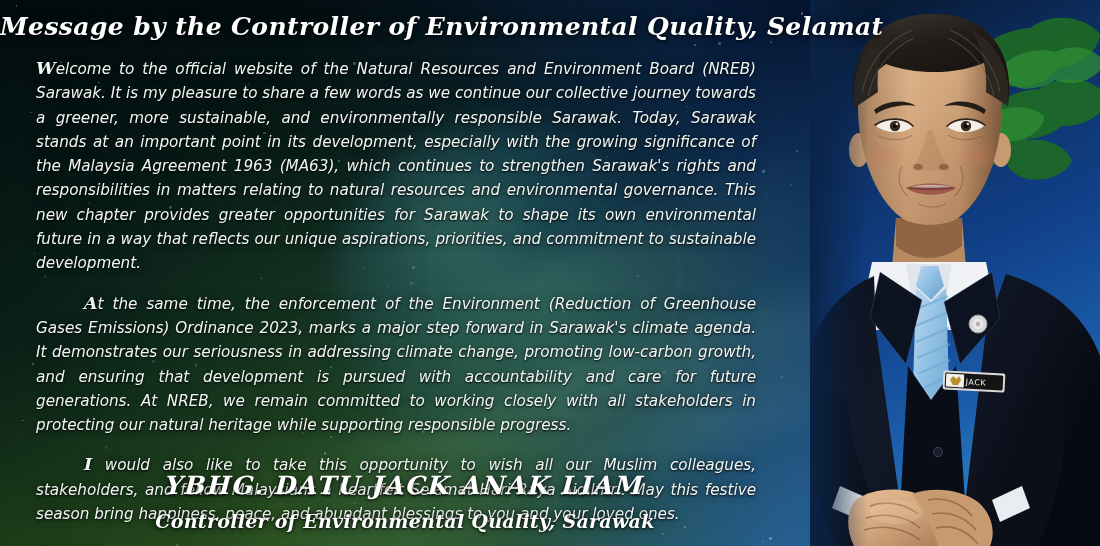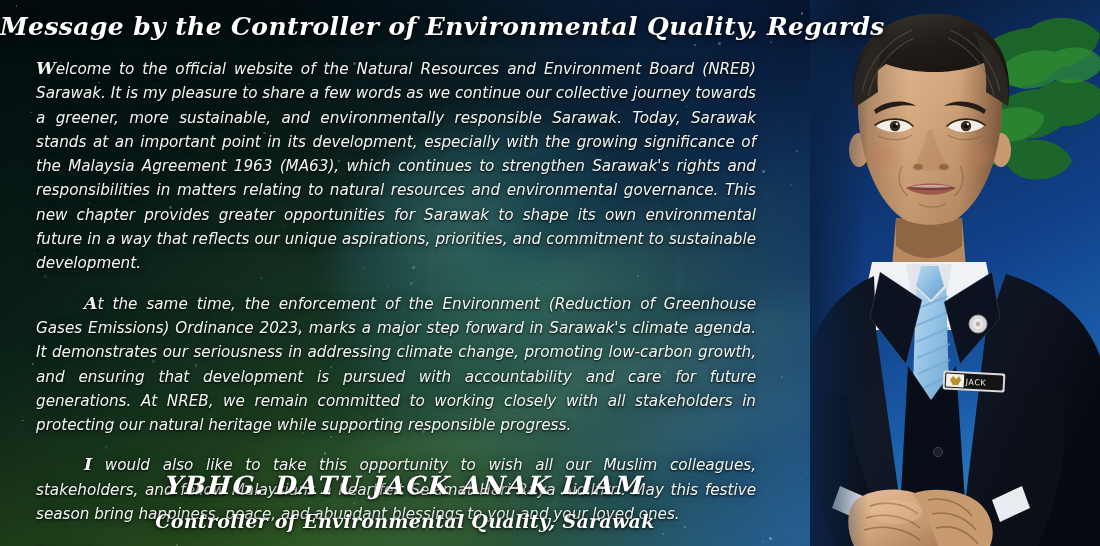--- a/index.html
+++ b/index.html
@@ -593,21 +593,21 @@
           <path d="M150 166 C156 178 152 190 144 196"></path>
           <path d="M108 204 C118 208 128 208 136 204"></path>
         </g>
       </g>
     </svg>
     <div class="portrait-blend"></div>
   </div>
 
   <div class="content">
 
-    <div class="title">Message by the Controller of Environmental Quality, Regards</div>
+    <div class="title">Message by the Controller of Environmental Quality, Selamat</div>
 
     <div class="body-col">
       <p>
         <span class="dropcap">W</span><span>elcome to the official website of the Natural Resources and Environment Board (NREB) Sarawak. It is my pleasure to share a few words as we continue our collective journey towards a greener, more sustainable, and environmentally responsible Sarawak. Today, Sarawak stands at an important point in its development, especially with the growing significance of the Malaysia Agreement 1963 (MA63), which continues to strengthen Sarawak's rights and responsibilities in matters relating to natural resources and environmental governance. This new chapter provides greater opportunities for Sarawak to shape its own environmental future in a way that reflects our unique aspirations, priorities, and commitment to sustainable development.</span>
       </p>
       <p class="indent">
         <span class="dropcap">A</span><span>t the same time, the enforcement of the Environment (Reduction of Greenhouse Gases Emissions) Ordinance 2023, marks a major step forward in Sarawak's climate agenda. It demonstrates our seriousness in addressing climate change, promoting low-carbon growth, and ensuring that development is pursued with accountability and care for future generations. At NREB, we remain committed to working closely with all stakeholders in protecting our natural heritage while supporting responsible progress.</span>
       </p>
       <p class="indent">
         <span class="dropcap">I</span><span> would also like to take this opportunity to wish all our Muslim colleagues, stakeholders, and fellow Malaysians a heartfelt Selamat Hari Raya Aidilfitri. May this festive season bring happiness, peace, and abundant blessings to you and your loved ones.</span>

